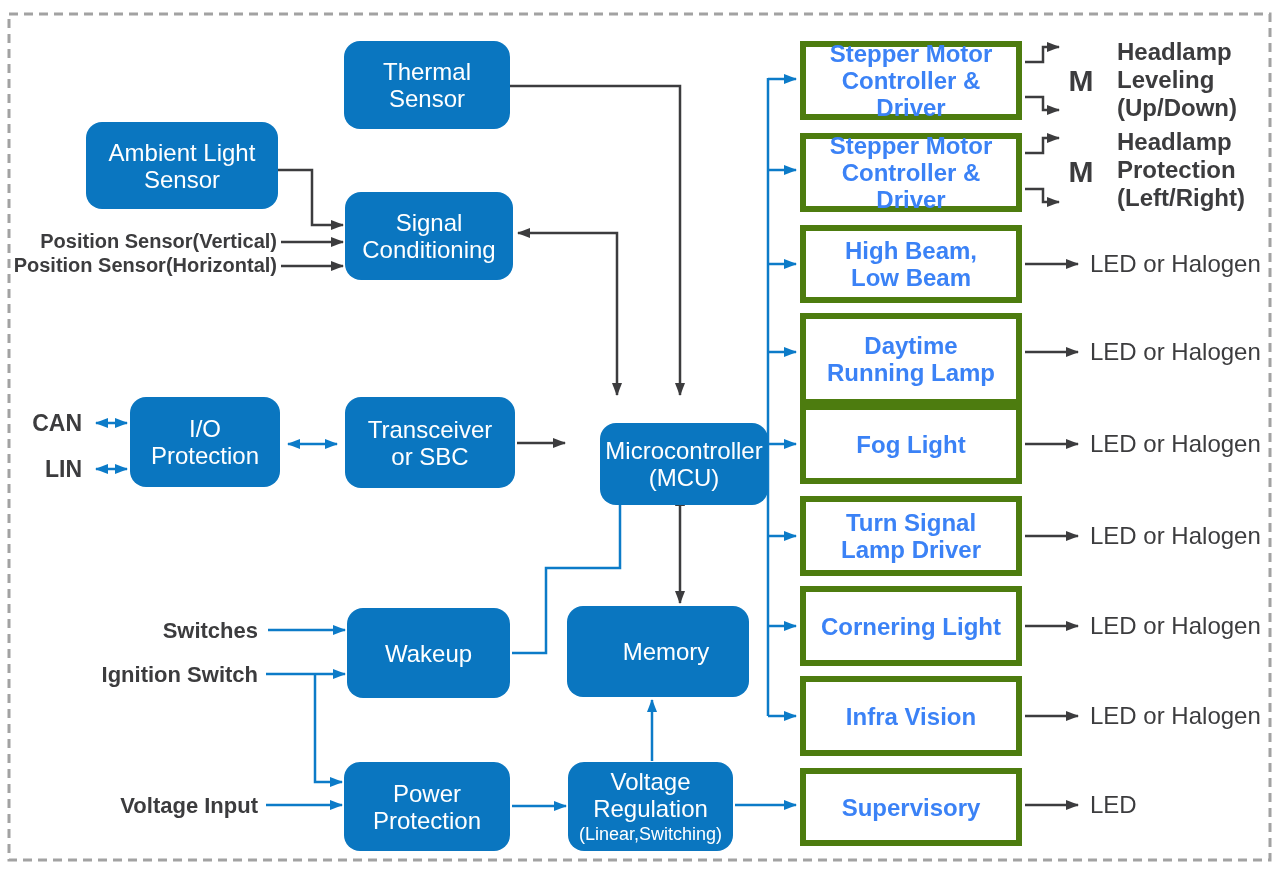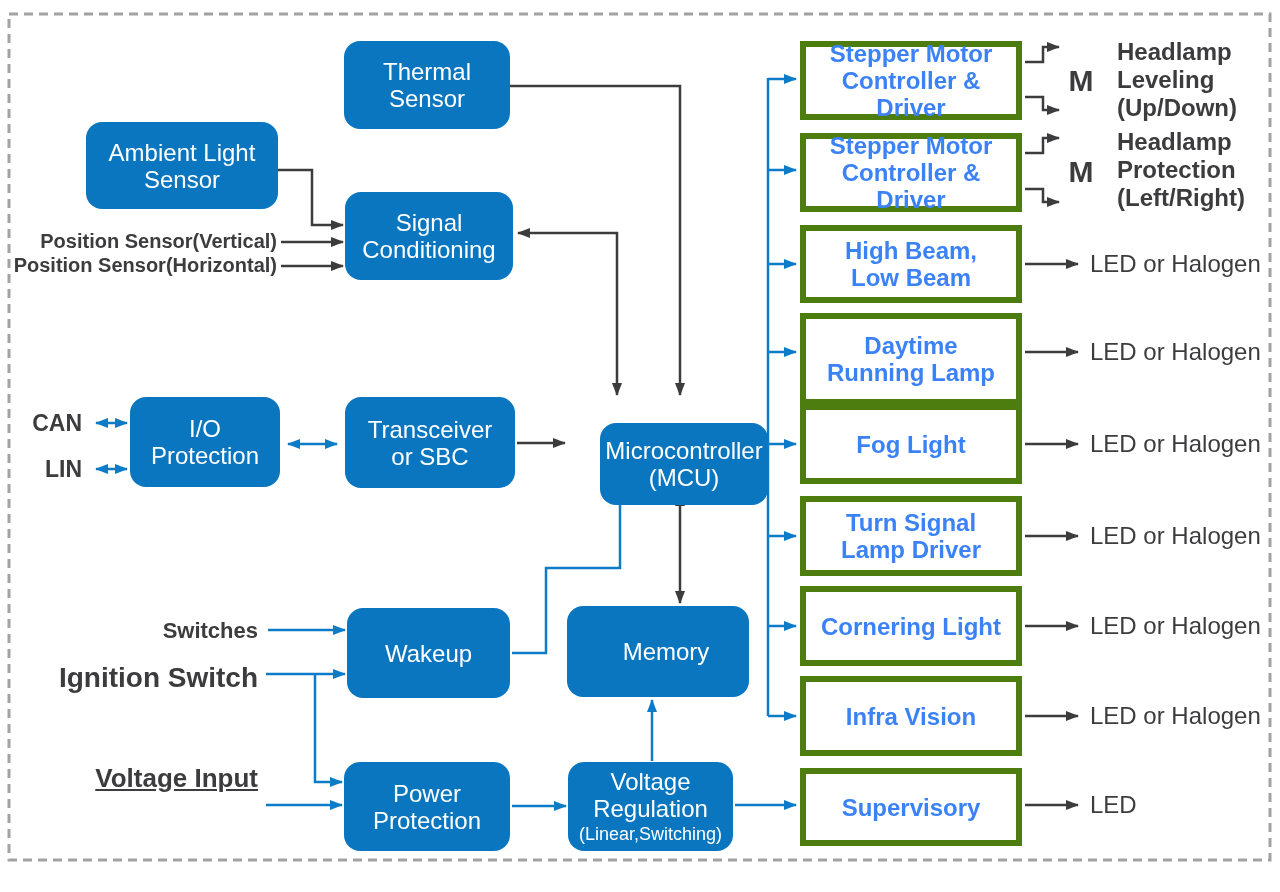--- a/index.html
+++ b/index.html
@@ -166,22 +166,22 @@
   </div>
   <div class="oblk" style="left:800px;top:768px;width:222px;height:78px;">
     <span>Supervisory</span>
   </div>
 
   <div class="inlab" style="right:1198px;top:410px;font-size:23px;">CAN</div>
   <div class="inlab" style="right:1198px;top:456px;font-size:23px;">LIN</div>
   <div class="inlab" style="right:1003px;top:230px;font-size:20px;">Position Sensor(Vertical)</div>
   <div class="inlab" style="right:1003px;top:254px;font-size:20px;">Position Sensor(Horizontal)</div>
   <div class="inlab" style="right:1022px;top:618px;font-size:22px;">Switches</div>
-  <div class="inlab" style="right:1022px;top:662px;font-size:28px;">Ignition Switch</div>
-  <div class="inlab" style="right:1022px;top:763px;font-size:26px;text-decoration:underline;">Voltage Input</div>
+  <div class="inlab" style="right:1022px;top:662px;font-size:22px;">Ignition Switch</div>
+  <div class="inlab" style="right:1022px;top:793px;font-size:22px;">Voltage Input</div>
 
   <div class="mlab" style="left:1064px;top:63px;">M</div>
   <div class="mlab" style="left:1064px;top:154px;">M</div>
 
   <div class="outlab hl" style="left:1117px;top:38px;">
     <div>Headlamp</div>
     <div>Leveling</div>
     <div>(Up/Down)</div>
   </div>
   <div class="outlab hl" style="left:1117px;top:128px;">

